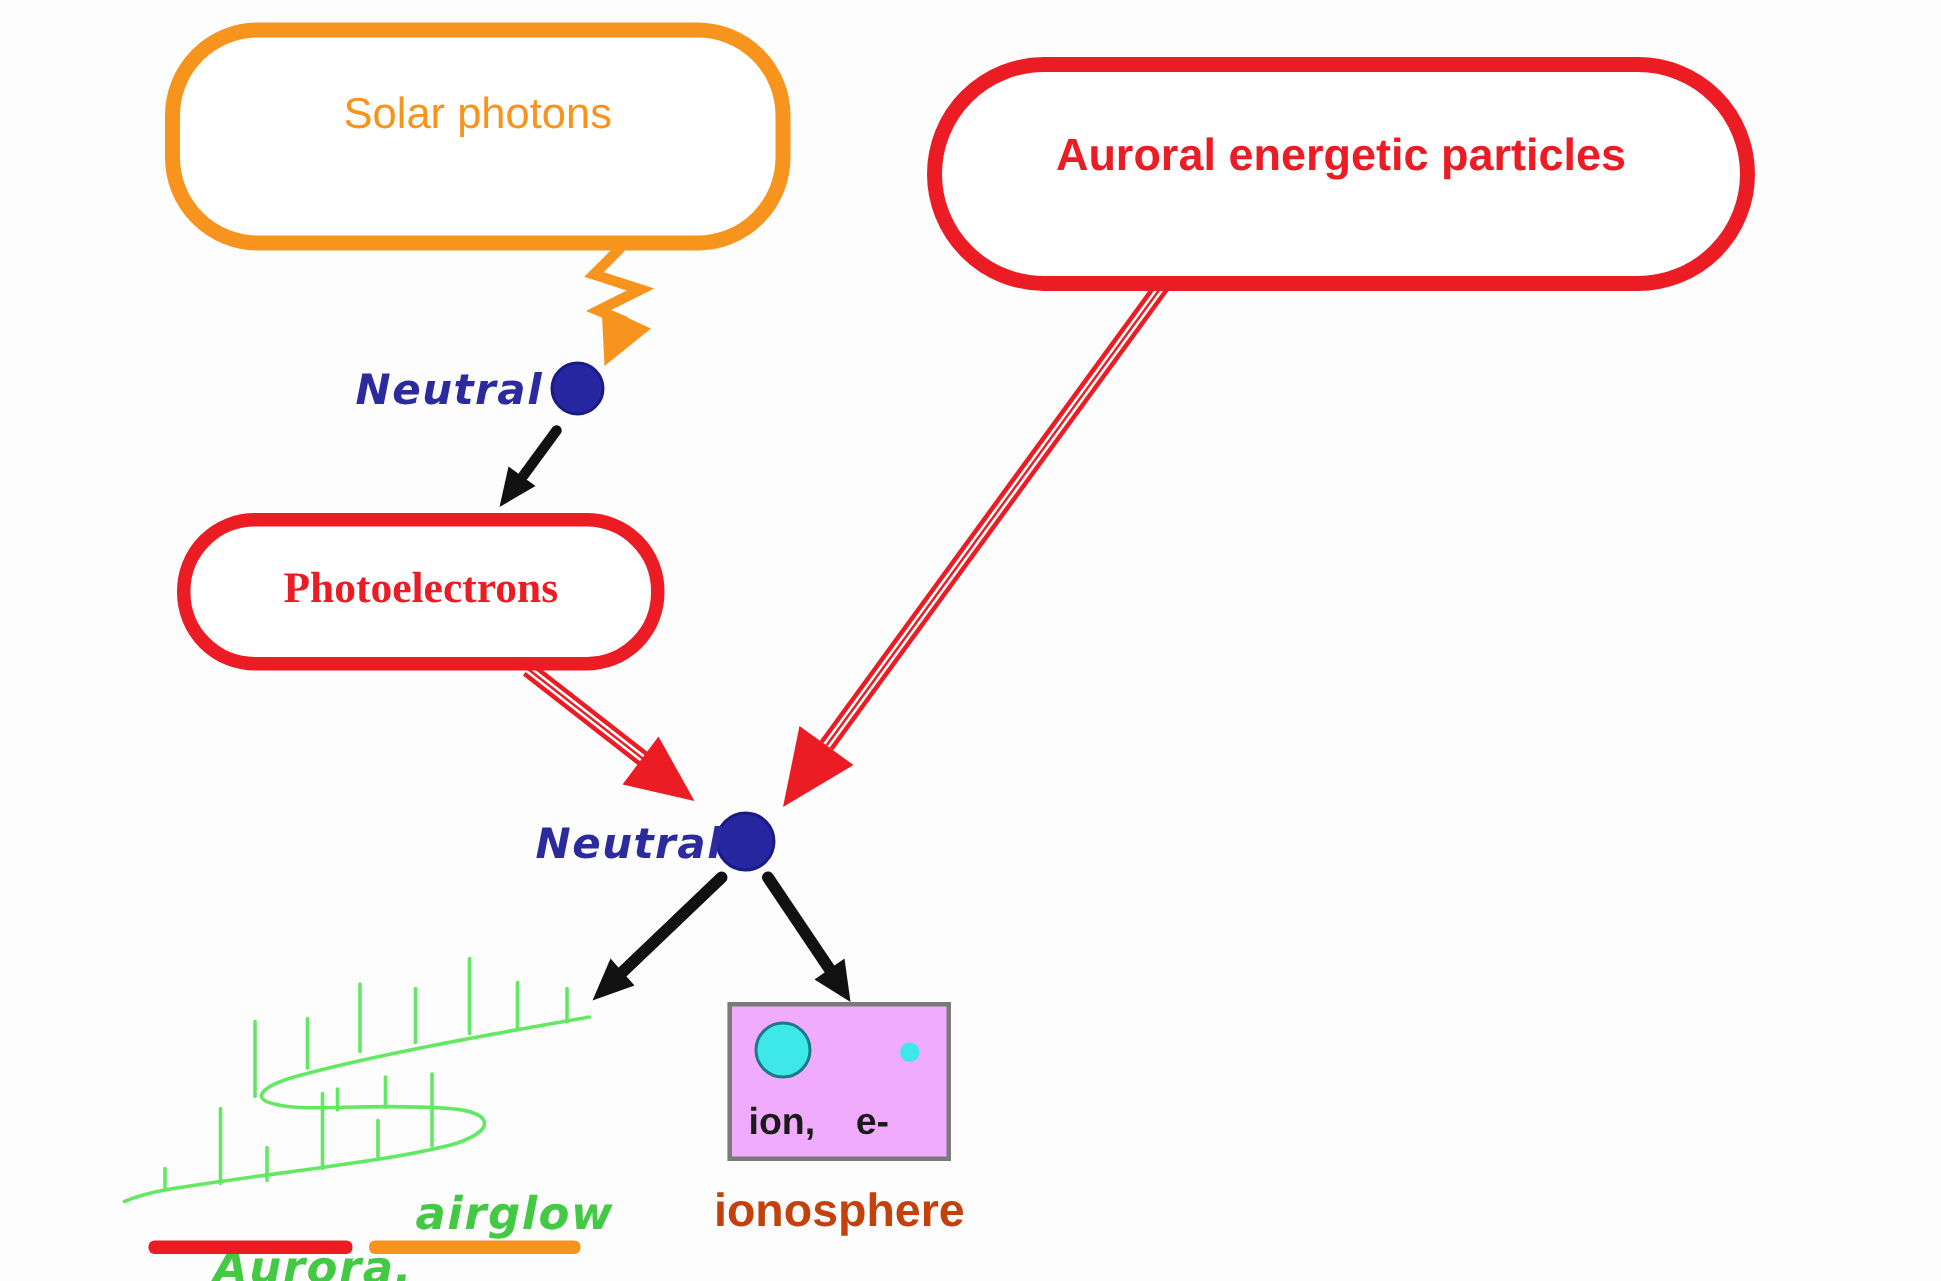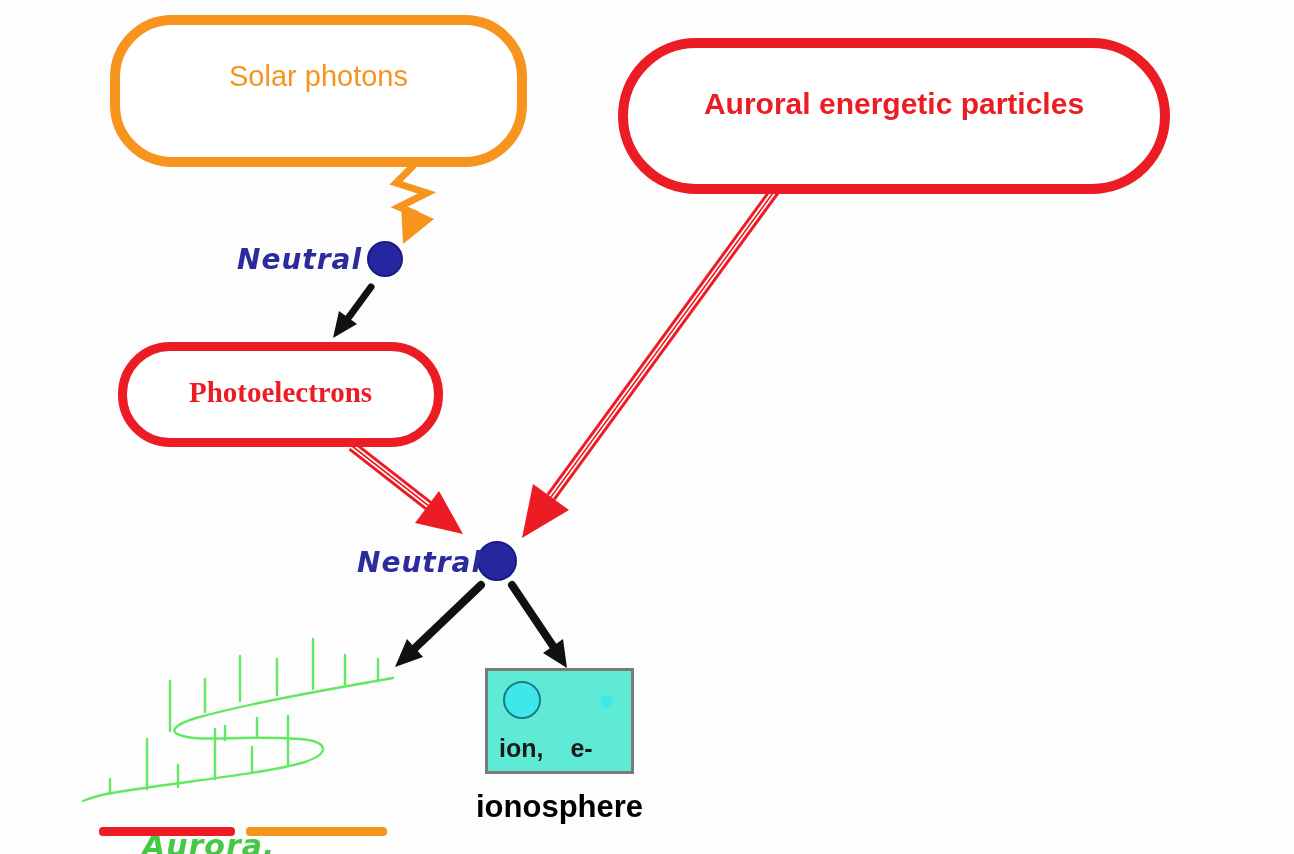--- a/index.html
+++ b/index.html
@@ -40,39 +40,39 @@
     font-style:italic;font-weight:bold;
     font-size:28px;color:#2B2B9E;
     letter-spacing:1px;
   }
   .neutral-top-lbl{left:237px;top:243px;}
   .neutral-bottom-lbl{left:357px;top:546px;}
 
   
   .ion-box{
     position:absolute;left:485px;top:668px;width:149px;height:106px;
-    border:3px solid #7A7A7A;background:#5eead4;box-sizing:border-box;
+    border:3px solid #7A7A7A;background:#f0abfc;box-sizing:border-box;
   }
   .ion-circle{
     position:absolute;left:15px;top:10px;width:38px;height:38px;
     border-radius:50%;background:#3FE8E8;border:2.5px solid #1B7A85;
     box-sizing:border-box;
   }
   .e-dot{
     position:absolute;left:112px;top:24px;width:13px;height:13px;
     border-radius:50%;background:#3FE8E8;
   }
   .ion-text-row{
     position:absolute;left:11px;bottom:8px;display:flex;gap:27px;
     font-size:25px;font-weight:bold;color:#1a1a1a;
   }
 
   .ionosphere-lbl{
     position:absolute;left:476px;top:789px;
-    font-size:31px;font-weight:bold;color:#000000;
+    font-size:31px;font-weight:bold;color:#c2410c;
   }
 
   
   .aurora-lbl,.airglow-lbl{
     position:absolute;top:792px;
     font-family:"DejaVu Sans",sans-serif;
     font-style:italic;font-weight:bold;
     font-size:30px;color:#44C944;letter-spacing:1px;
   }
   .aurora-lbl{left:142px;margin-top:36px;}
@@ -181,16 +181,17 @@
     <div class="e-dot"></div>
     <div class="ion-text-row">
       <span>ion,</span>
       <span>e-</span>
     </div>
   </div>
 
   <div class="ionosphere-lbl">ionosphere</div>
 
   <div class="aurora-lbl">Aurora,</div>
+  <div class="airglow-lbl">airglow</div>
   <div class="underline-red"></div>
   <div class="underline-orange"></div>
 
 </div>
 
 </body></html>

